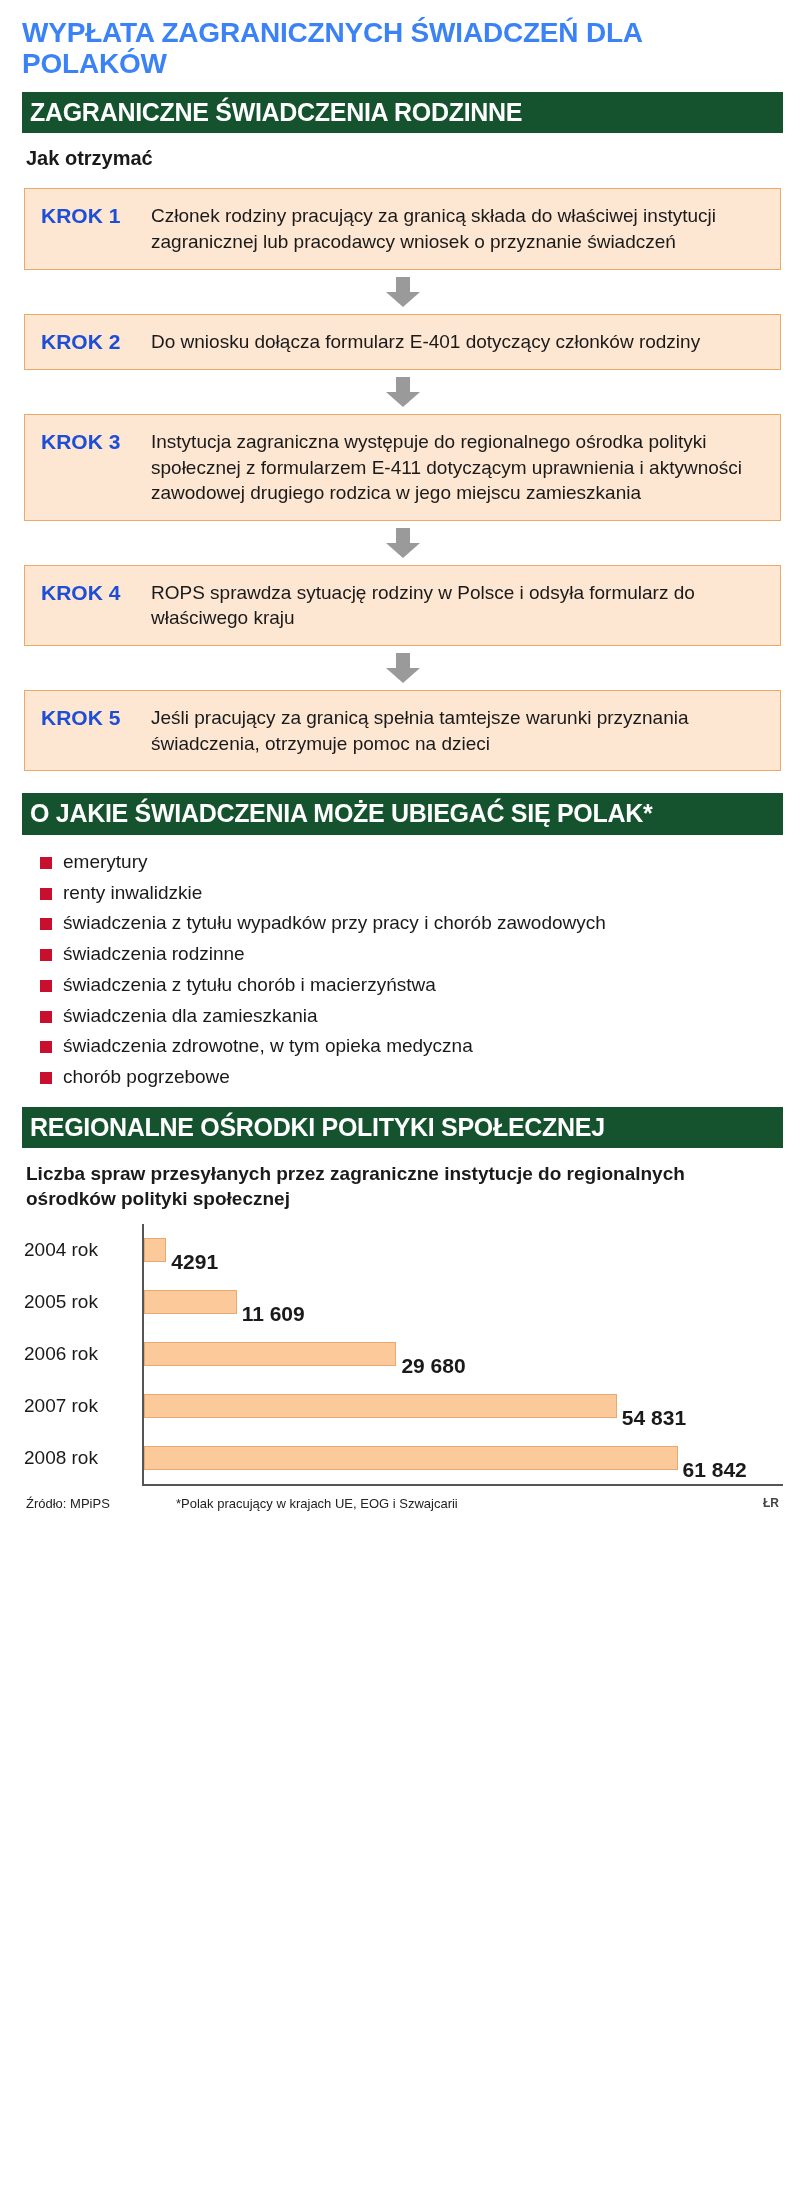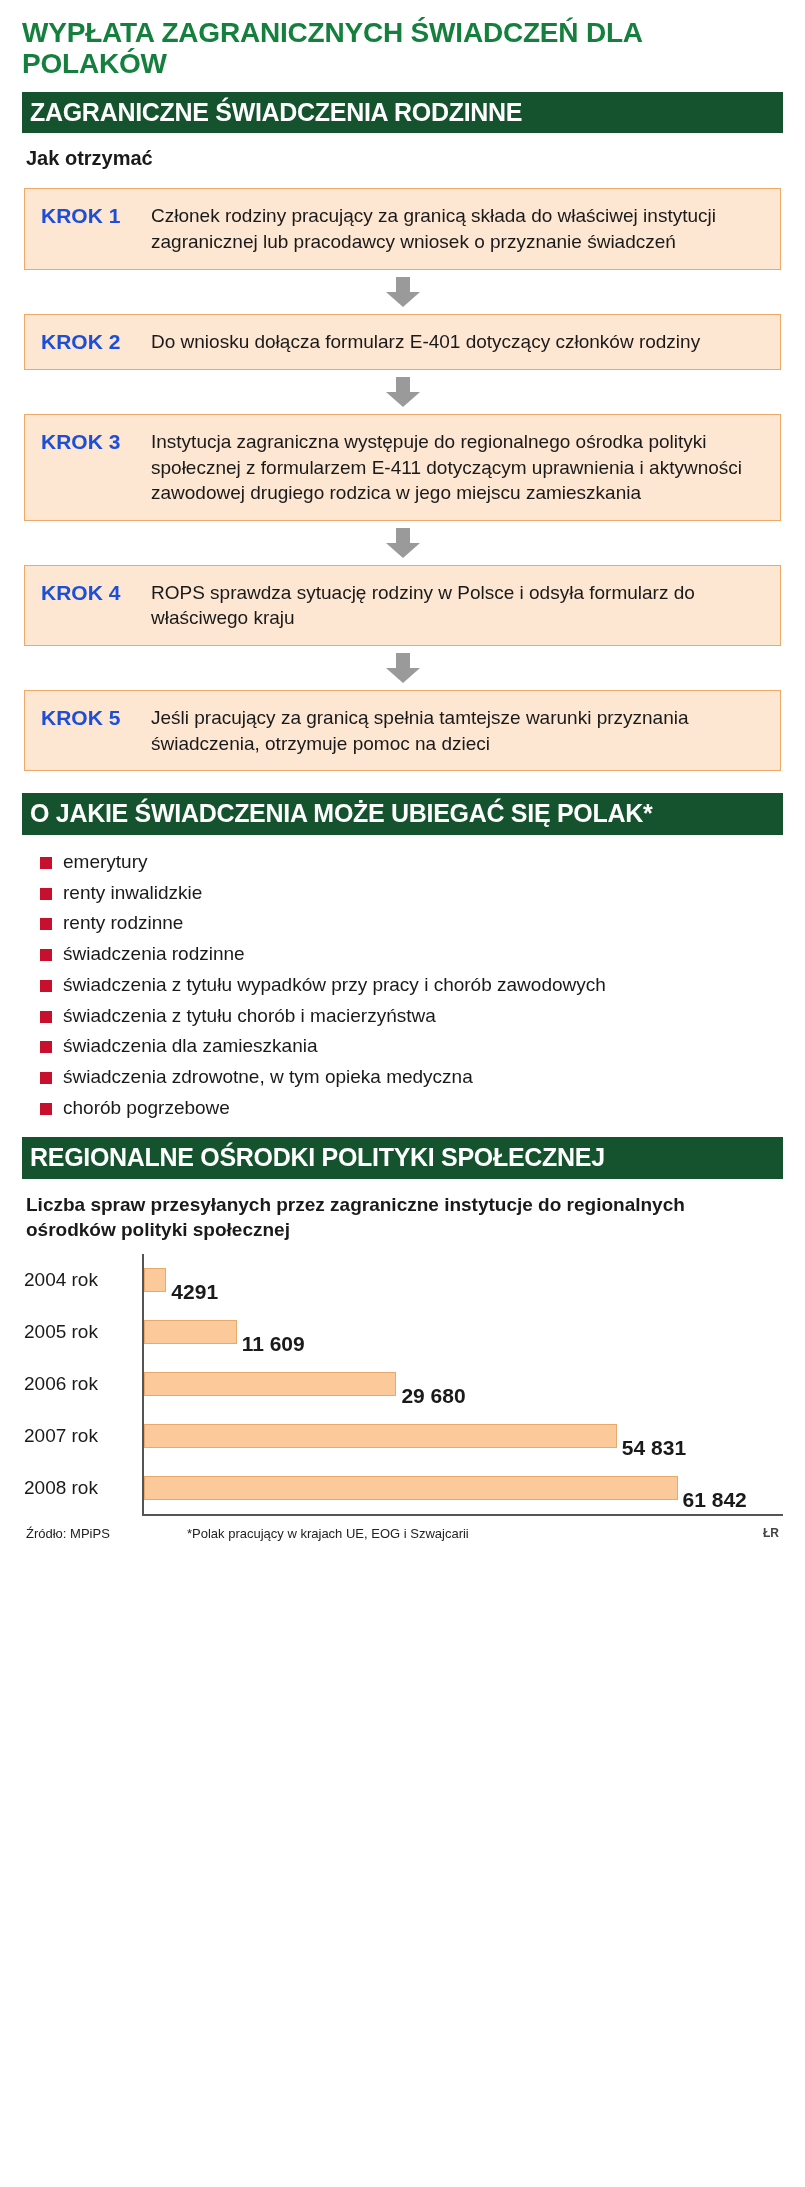--- a/index.html
+++ b/index.html
@@ -11,21 +11,21 @@
   }
   .page {
     width: 805px;
     min-height: 2187px;
     padding: 18px 22px 8px 22px;
     position: relative;
   }
 
   
   .main-title {
-    color: #15803d;
+    color: #3b82f6;
     font-size: 28px;
     font-weight: bold;
     letter-spacing: -0.2px;
     line-height: 1.1;
     padding-bottom: 12px;
   }
 
   
   .section-bar {
     background: #14532d;
@@ -165,21 +165,21 @@
 
   
   .footer {
     display: flex;
     align-items: flex-start;
     padding: 10px 4px 0 4px;
     font-size: 13px;
     color: #222;
   }
   .footer .src { width: 150px; flex: 0 0 150px; }
-  .footer .note { flex: 1 1 auto; margin-left: 11px; }
+  .footer .note { flex: 1 1 auto; }
   .footer .sig { font-size: 12px; color: #444; font-weight: bold; }
 </style>
 </head>
 <body>
 
 <div class="page">
 
   <div class="main-title">WYPŁATA ZAGRANICZNYCH ŚWIADCZEŃ DLA POLAKÓW</div>
 
   <div class="section-bar">ZAGRANICZNE ŚWIADCZENIA RODZINNE</div>
@@ -249,29 +249,25 @@
     <div class="bullet-item">
       <span class="bullet-sq"></span>
       <span class="bullet-text">emerytury</span>
     </div>
     <div class="bullet-item">
       <span class="bullet-sq"></span>
       <span class="bullet-text">renty inwalidzkie</span>
     </div>
     <div class="bullet-item">
       <span class="bullet-sq"></span>
-      <span class="bullet-text">renty rodzinne</span>
+      <span class="bullet-text">świadczenia z tytułu wypadków przy pracy i chorób zawodowych</span>
     </div>
     <div class="bullet-item">
       <span class="bullet-sq"></span>
       <span class="bullet-text">świadczenia rodzinne</span>
-    </div>
-    <div class="bullet-item">
-      <span class="bullet-sq"></span>
-      <span class="bullet-text">świadczenia z tytułu wypadków przy pracy i chorób zawodowych</span>
     </div>
     <div class="bullet-item">
       <span class="bullet-sq"></span>
       <span class="bullet-text">świadczenia z tytułu chorób i macierzyństwa</span>
     </div>
     <div class="bullet-item">
       <span class="bullet-sq"></span>
       <span class="bullet-text">świadczenia dla zamieszkania</span>
     </div>
     <div class="bullet-item">

